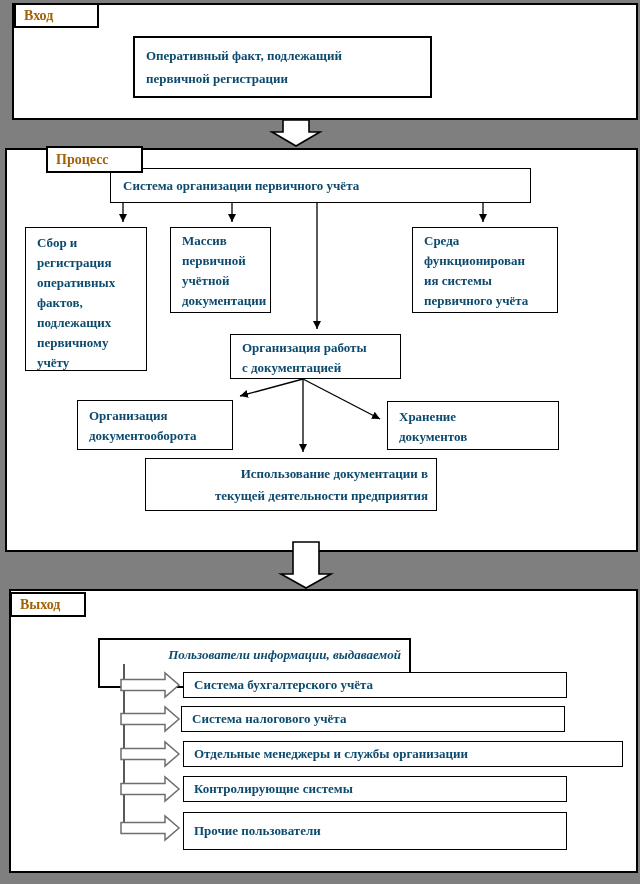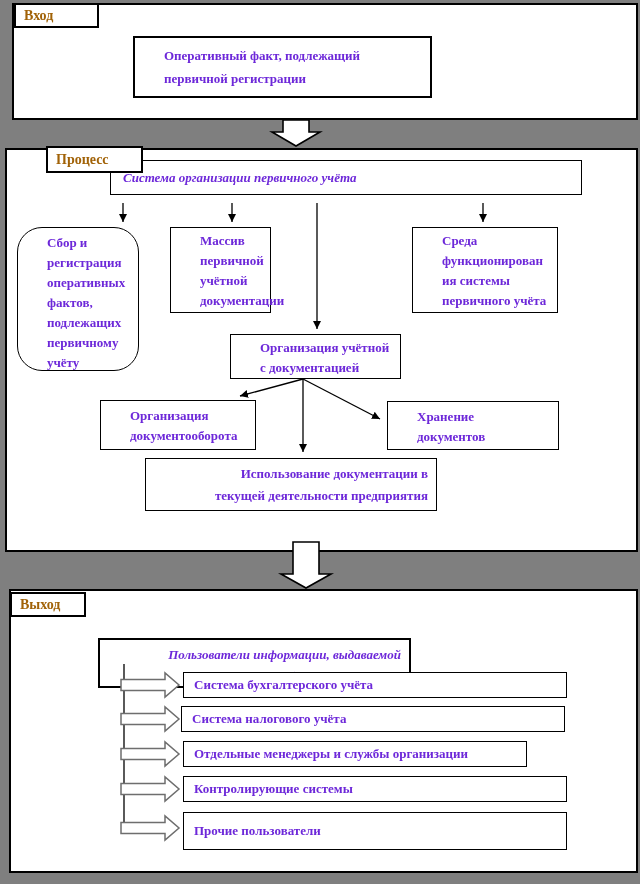--- a/index.html
+++ b/index.html
@@ -2,21 +2,21 @@
 <html><head>
 <meta charset="utf-8">
 <style>
   html,body{margin:0;padding:0;}
   body{background:#7f7f7f;font-family:"Liberation Serif","DejaVu Serif",serif;}
   .canvas{position:relative;width:640px;height:884px;background:#7f7f7f;overflow:hidden;}
   .section{position:absolute;background:#ffffff;border:2px solid #000000;box-sizing:border-box;z-index:1;}
   .label-box{position:absolute;background:#ffffff;border:2px solid #000000;box-sizing:border-box;z-index:3;
              display:flex;align-items:center;padding-left:8px;font-weight:bold;font-size:14px;color:#a16207;}
   .fbox{position:absolute;background:#ffffff;border:1.5px solid #000000;box-sizing:border-box;z-index:2;
-        font-weight:bold;font-size:13px;color:#6d28d9;white-space:pre-line;line-height:20px;padding:3px 8px 0 29px;}
+        font-weight:bold;font-size:13px;color:#0c4a6e;white-space:pre-line;line-height:20px;padding:3px 8px 0 11px;}
   .fbox.b2{border-width:2px;}
   .vcenter{display:flex;align-items:center;padding-top:0;padding-bottom:0;line-height:16px;}
   .lh22{line-height:22px;text-align:right;}
   .lh23{line-height:23px;padding-top:6px;}
   .pt5{padding-top:5px;}
   .overlay{position:absolute;left:0;top:0;z-index:5;pointer-events:none;}
 </style>
 </head>
 <body>
 
@@ -32,54 +32,54 @@
   <div class="label-box" style="left:2px;top:146px;width:97px;height:27px;margin-left:44px;">
     <span>Процесс</span>
   </div>
   <div class="label-box" style="left:10px;top:592px;width:76px;height:25px;">
     <span>Выход</span>
   </div>
 
   <div class="fbox b2 lh23" style="left:133px;top:36px;width:299px;height:62px;">Оперативный факт, подлежащий
 первичной регистрации</div>
 
-  <div class="fbox vcenter" style="left:110px;top:160px;width:472px;height:35px;padding-left:12px;font-style:italic;">Система организации первичного учёта</div>
+  <div class="fbox vcenter" style="left:110px;top:168px;width:421px;height:35px;padding-left:12px;">Система организации первичного учёта</div>
 
-  <div class="fbox pt5" style="left:17px;top:227px;width:122px;height:144px;border-radius:25px;">Сбор и
+  <div class="fbox pt5" style="left:25px;top:227px;width:122px;height:144px;">Сбор и
 регистрация
 оперативных
 фактов,
 подлежащих
 первичному
 учёту</div>
   <div class="fbox" style="left:170px;top:227px;width:101px;height:86px;">Массив
 первичной
 учётной
 документации</div>
   <div class="fbox" style="left:412px;top:227px;width:146px;height:86px;">Среда
 функционирован
 ия системы
 первичного учёта</div>
 
-  <div class="fbox" style="left:230px;top:334px;width:171px;height:45px;">Организация учётной
+  <div class="fbox" style="left:230px;top:334px;width:171px;height:45px;">Организация работы
 с документацией</div>
 
-  <div class="fbox pt5" style="left:77px;top:400px;width:156px;height:50px;margin-left:23px;">Организация
+  <div class="fbox pt5" style="left:77px;top:400px;width:156px;height:50px;">Организация
 документооборота</div>
   <div class="fbox pt5" style="left:387px;top:401px;width:172px;height:49px;">Хранение
 документов</div>
   <div class="fbox lh22" style="left:145px;top:458px;width:292px;height:53px;padding-top:4px;">Использование документации в
 текущей  деятельности предприятия</div>
 
   <div class="fbox b2 lh22" style="left:98px;top:638px;width:313px;height:50px;padding-top:4px;font-style:italic;">Пользователи информации, выдаваемой
 системой первичного учёта</div>
 
   <div class="fbox vcenter" style="left:183px;top:672px;width:384px;height:26px;padding-left:10px;">Система бухгалтерского  учёта</div>
   <div class="fbox vcenter" style="left:181px;top:706px;width:384px;height:26px;padding-left:10px;">Система налогового учёта</div>
-  <div class="fbox vcenter" style="left:183px;top:741px;width:344px;height:26px;padding-left:10px;">Отдельные менеджеры и службы  организации</div>
+  <div class="fbox vcenter" style="left:183px;top:741px;width:440px;height:26px;padding-left:10px;">Отдельные менеджеры и службы  организации</div>
   <div class="fbox vcenter" style="left:183px;top:812px;width:384px;height:38px;padding-left:10px;">Прочие пользователи</div>
   <div class="fbox vcenter" style="left:183px;top:776px;width:384px;height:26px;padding-left:10px;">Контролирующие системы</div>
 
   <svg class="overlay" width="640" height="884" viewBox="0 0 640 884">
     <defs>
       <marker id="ah" markerUnits="userSpaceOnUse" markerWidth="10" markerHeight="9" refX="8" refY="4" orient="auto">
         <path d="M0,0 L8,4 L0,8 z" fill="#000"></path>
       </marker>
     </defs>
 

